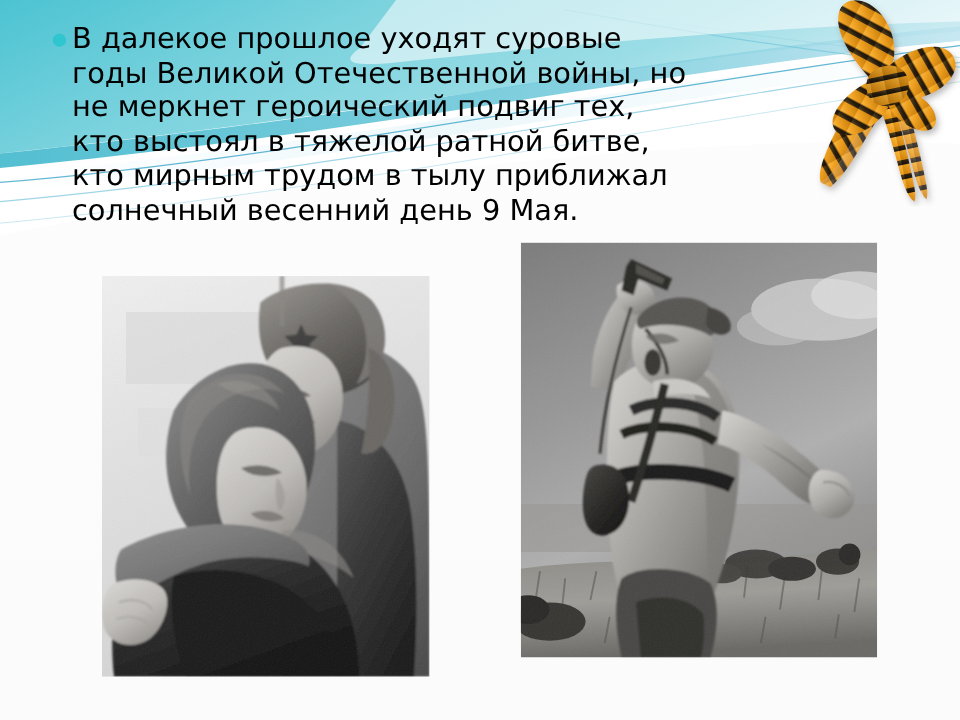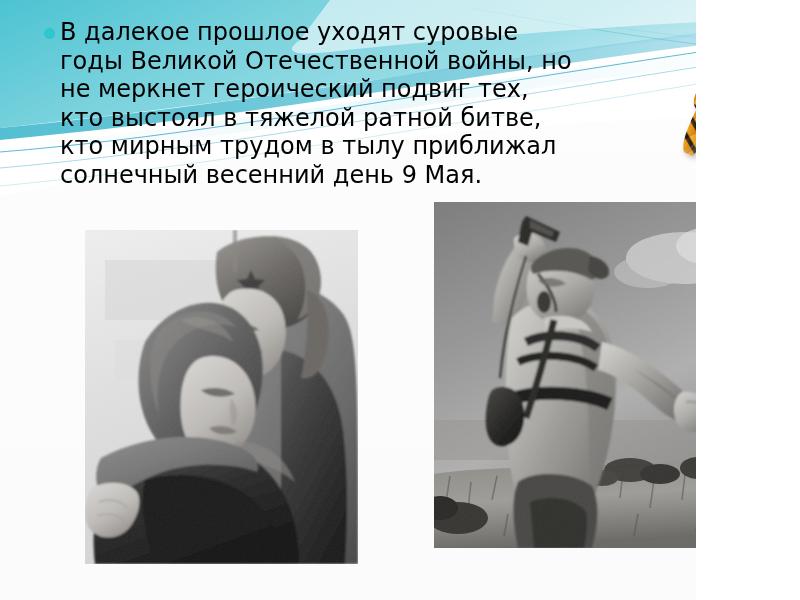--- a/index.html
+++ b/index.html
@@ -3,21 +3,21 @@
 <meta charset="utf-8">
 <title>Slide</title>
 <style>
   html, body {
     margin: 0;
     padding: 0;
     background: #ffffff;
   }
   #slide {
     position: relative;
-    width: 696px;
+    width: 800px;
     height: 600px;
     overflow: hidden;
     background: #eab308;
     font-family: "DejaVu Sans", "Liberation Sans", sans-serif;
     text-decoration: underline;
   }
 
   
   #bg-waves {
     position: absolute;

